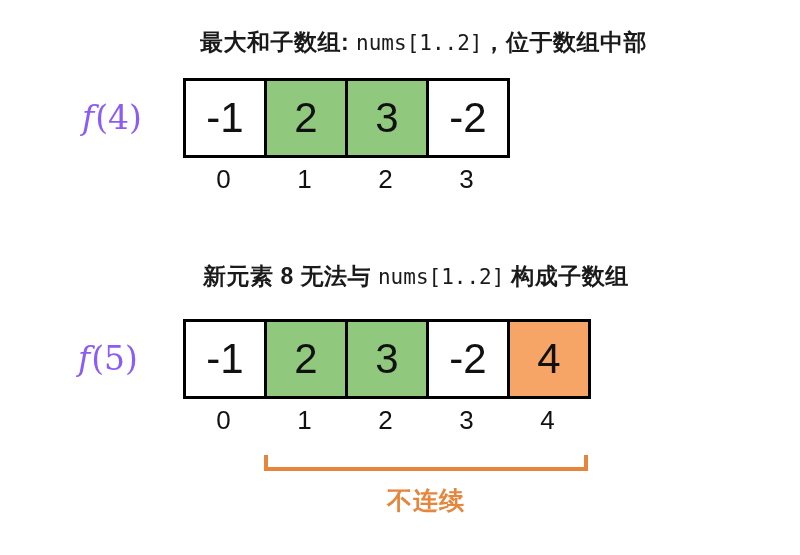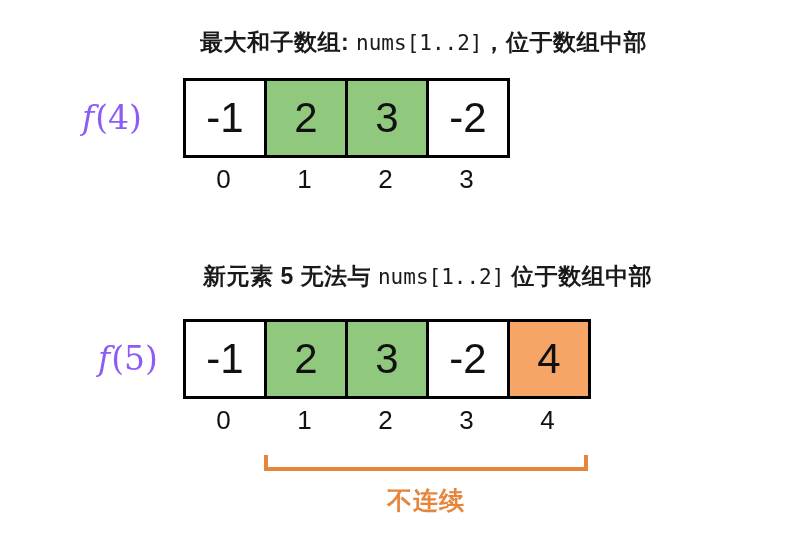--- a/index.html
+++ b/index.html
@@ -101,24 +101,24 @@
   </div>
 
   <div class="idxrow" style="left:183px;top:164px;">
     <span class="idx">0</span>
     <span class="idx">1</span>
     <span class="idx">2</span>
     <span class="idx">3</span>
   </div>
 
   <div class="caption" style="left:203px;top:261px;">
-    <span>新元素 5 无法与 </span><span class="code">nums[1..2]</span><span> 位于数组中部</span>
+    <span>新元素 8 无法与 </span><span class="code">nums[1..2]</span><span> 构成子数组</span>
   </div>
 
-  <div class="flabel" style="left:98px;top:339px;">
+  <div class="flabel" style="left:78px;top:339px;">
     <span class="fi">f</span><span>(5)</span>
   </div>
 
   <div class="array" style="left:183px;top:319px;">
     <div class="cell" style="background-color: rgb(255, 255, 255);">
       <span>-1</span>
     </div>
     <div class="cell" style="background-color: rgb(144, 200, 126);">
       <span>2</span>
     </div>

